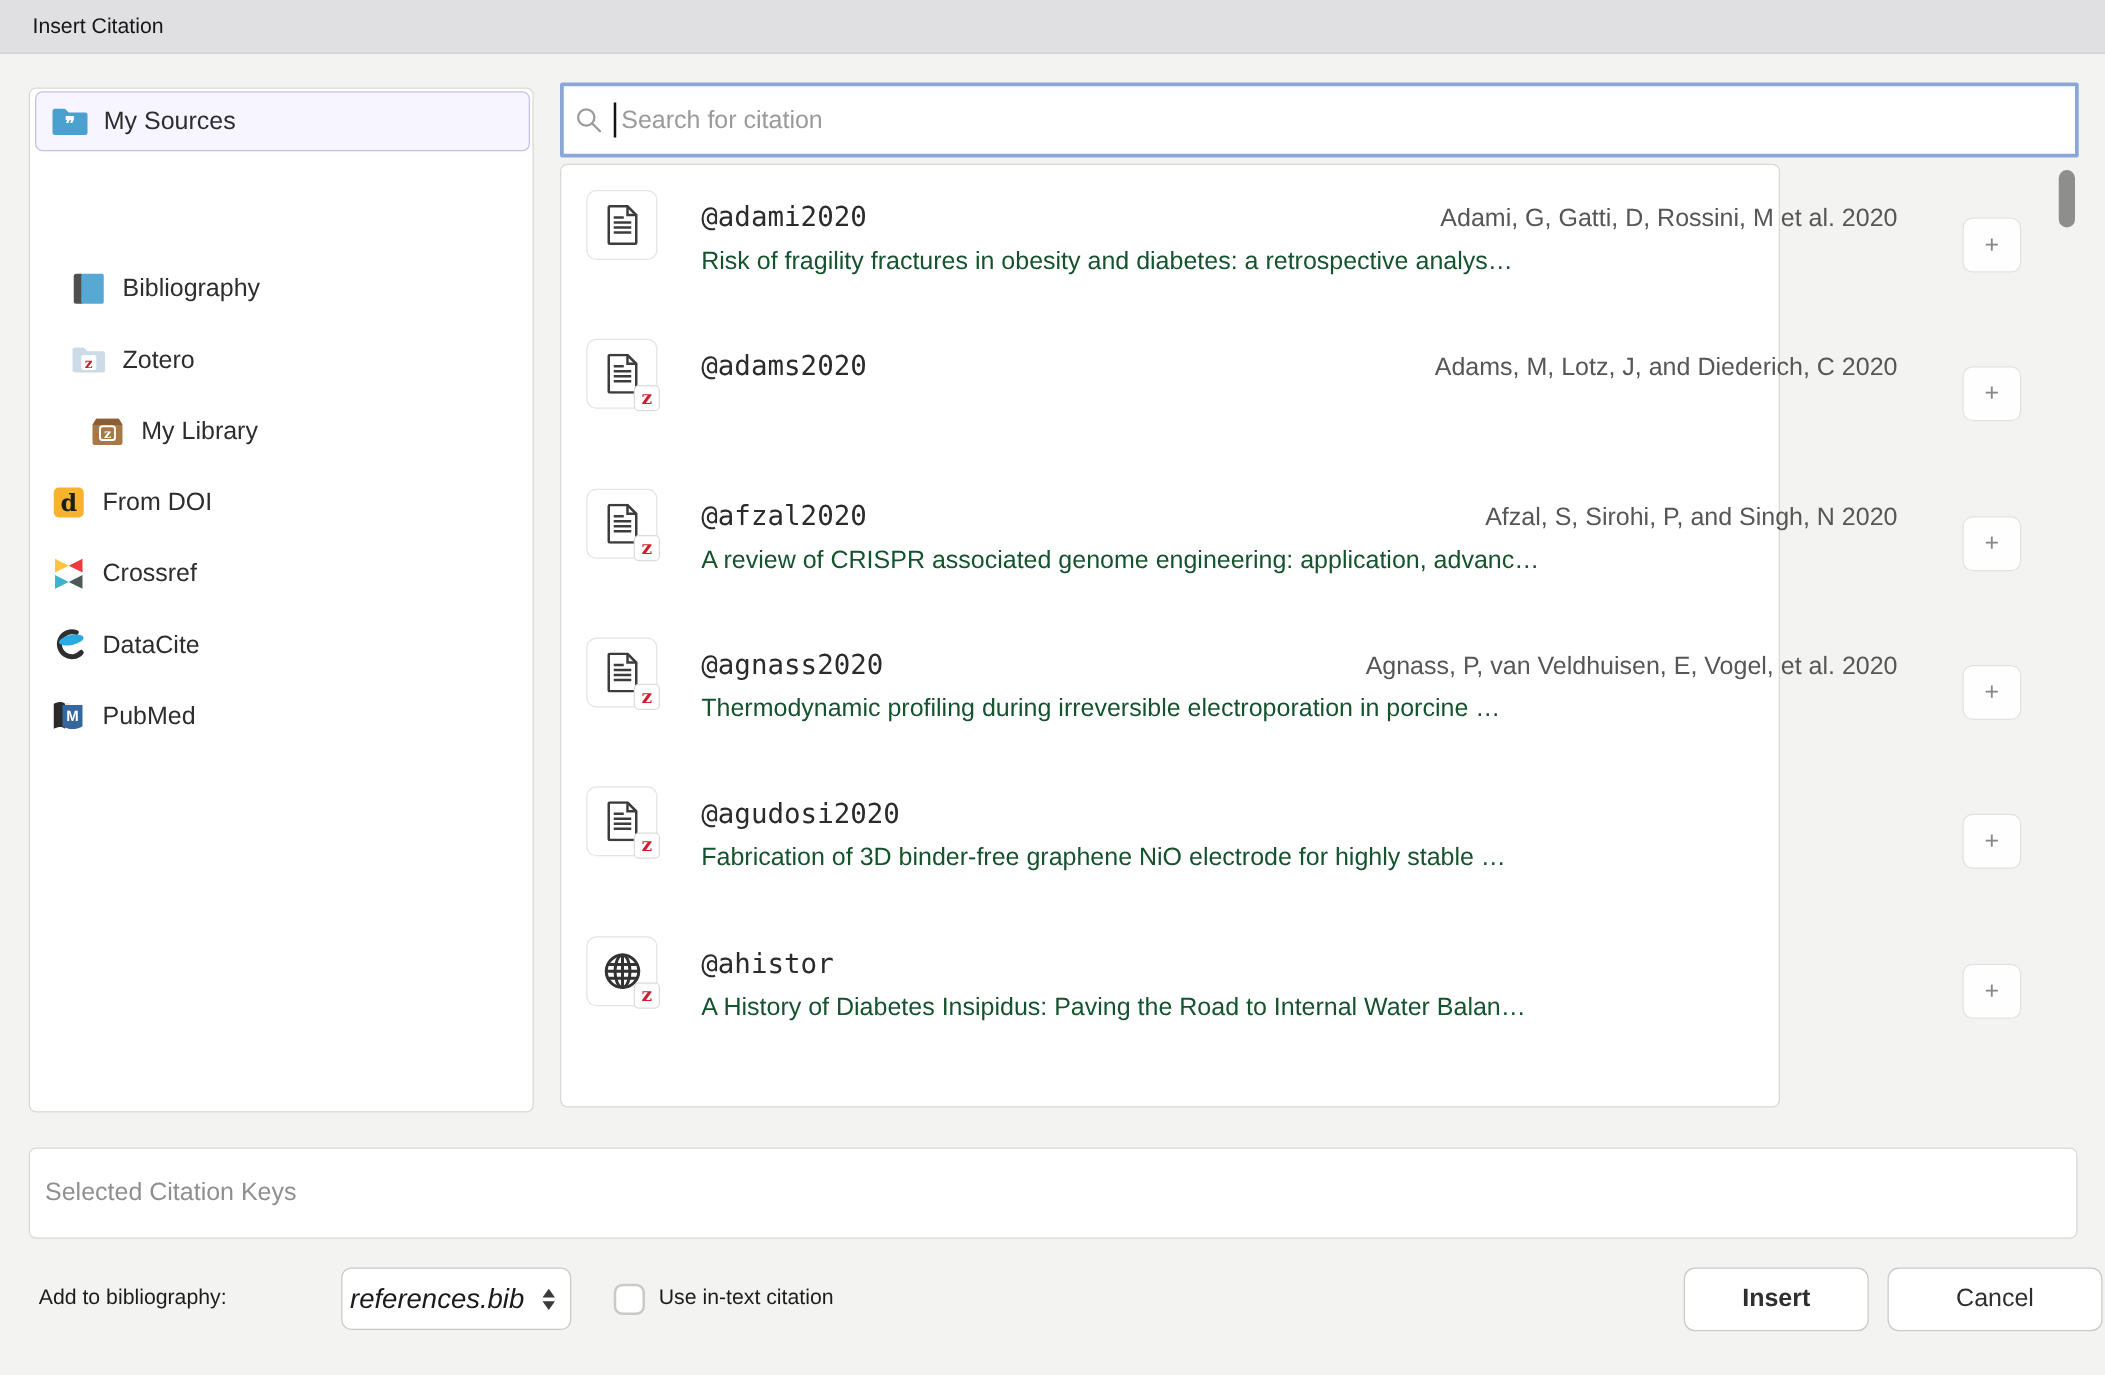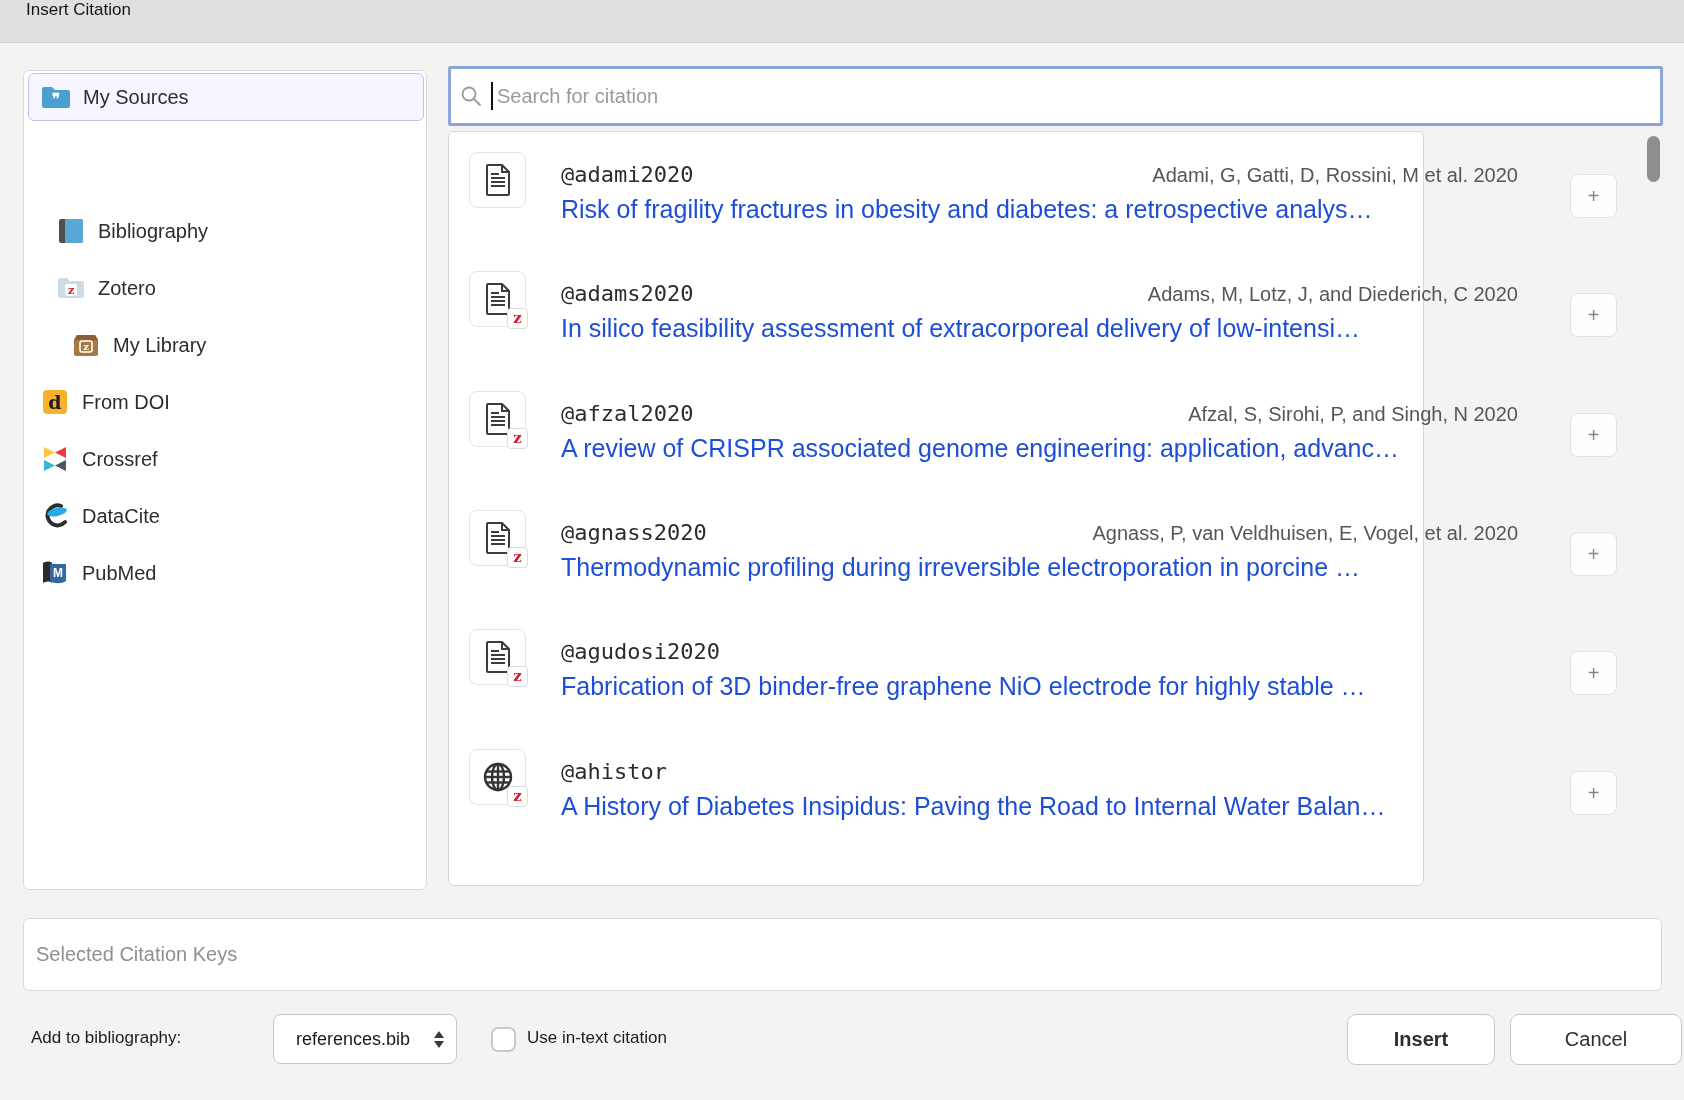--- a/index.html
+++ b/index.html
@@ -1,21 +1,21 @@
 <!DOCTYPE html>
 <html><head>
 <meta charset="utf-8">
 <style>
   html,body{margin:0;padding:0;}
   body{font-family:"Liberation Sans",sans-serif;background:#f3f4f2;}
   .app{position:relative;width:1684px;height:1100px;background:#f3f4f2;overflow:hidden;}
 
   
   .titlebar{position:absolute;left:0;top:0;width:1684px;height:42px;background:#e0e0e3;
-    border-bottom:1px solid #cfcfd2;display:flex;}
+    border-bottom:1px solid #cfcfd2;display:flex;align-items:center;}
   .titlebar .title{margin-left:26px;font-size:17px;color:#161616;}
 
   
   .panel{position:absolute;background:#fff;border:1px solid #d8d8d8;border-radius:6px;box-sizing:border-box;}
   .sidebar{left:23px;top:70px;width:404px;height:820px;}
   .listpanel{left:448px;top:131px;width:976px;height:755px;}
   .keysbox{left:23px;top:918px;width:1639px;height:73px;display:flex;align-items:center;}
   .keysbox .ph{margin-left:12px;font-size:20px;color:#8f8f8f;}
 
   
@@ -37,31 +37,31 @@
   
   .crow{position:absolute;left:0;width:1215px;height:78px;cursor:default;}
   .iconbox{position:absolute;left:20px;top:0;width:57px;height:56px;background:#fff;border:1px solid #e4e4e4;
     border-radius:8px;box-sizing:border-box;display:flex;align-items:center;justify-content:center;}
   .zbadge{position:absolute;left:58px;top:37px;width:21px;height:21px;background:#fff;border:1px solid #dcdcdc;
     border-radius:4px;box-sizing:border-box;display:flex;align-items:center;justify-content:center;
     font-family:"DejaVu Serif",serif;font-weight:700;font-size:15px;color:#cf1f2e;line-height:1;}
   .ckey{position:absolute;left:112px;top:8px;height:30px;line-height:30px;
     font-family:"DejaVu Sans Mono",monospace;font-size:22px;color:#2b2b2b;white-space:nowrap;}
   .cauth{position:absolute;right:146px;top:8px;height:30px;line-height:30px;font-size:20px;color:#565656;white-space:nowrap;}
-  .ctitle{position:absolute;left:112px;top:42px;height:30px;line-height:30px;font-size:25px;color:#1d4ed8;
+  .ctitle{position:absolute;left:112px;top:42px;height:30px;line-height:30px;font-size:20px;color:#14532d;
     white-space:nowrap;overflow:hidden;max-width:990px;}
   .addbtn{position:absolute;left:1121px;top:22px;width:47px;height:44px;background:#fefefe;border:1px solid #e2e2e2;
     border-radius:8px;box-sizing:border-box;font-size:20px;color:#878787;display:flex;align-items:center;justify-content:center;cursor:pointer;}
   .thumb{position:absolute;left:1198px;top:4px;width:13px;height:46px;background:#8e8e8e;border-radius:7px;}
 
   
   .f-label{position:absolute;font-size:17px;color:#1c1c1c;white-space:nowrap;}
   .dropdown{position:absolute;left:273px;top:1014px;width:184px;height:50px;background:#fff;border:1px solid #c8c8c8;
     border-radius:8px;box-sizing:border-box;display:flex;align-items:center;cursor:pointer;}
-  .dropdown .dtext{margin-left:22px;font-size:18px;color:#1a1a1a;flex:1;}
+  .dropdown .dtext{margin-left:6px;font-size:22px;color:#1a1a1a;flex:1;font-style:italic;}
   .stepper{margin-right:12px;display:flex;flex-direction:column;gap:3px;}
   .stepper .up{width:0;height:0;border-left:5px solid transparent;border-right:5px solid transparent;border-bottom:7px solid #3a3a3a;}
   .stepper .down{width:0;height:0;border-left:5px solid transparent;border-right:5px solid transparent;border-top:7px solid #3a3a3a;}
   .checkbox{position:absolute;left:491px;top:1027px;width:25px;height:25px;background:#fff;border:2px solid #c9c9c9;
     border-radius:7px;box-sizing:border-box;cursor:pointer;}
   .btn{position:absolute;top:1014px;height:51px;background:#fff;border:1px solid #c9c9c9;border-radius:9px;
     box-sizing:border-box;font-size:20px;color:#2f2f2f;display:flex;align-items:center;justify-content:center;cursor:pointer;
     font-family:"Liberation Sans",sans-serif;}
   .btn.insert{left:1347px;width:148px;font-weight:700;}
   .btn.cancel{left:1510px;width:172px;}
@@ -204,21 +204,20 @@
               <line x1="6" y1="10" x2="14" y2="10"></line>
               <line x1="6" y1="14" x2="20" y2="14"></line>
               <line x1="6" y1="18" x2="20" y2="18"></line>
               <line x1="6" y1="22" x2="20" y2="22"></line>
             </g>
           </svg>
       </div>
       <span class="zbadge">z</span>
       <span class="ckey">@adams2020</span>
       <span class="cauth">Adams, M, Lotz, J, and Diederich, C 2020</span>
-      <span class="ctitle">In silico feasibility assessment of extracorporeal delivery of low-intensi…</span>
       <div class="addbtn">+</div>
     </div>
 
     <div class="crow" style="top:259px;">
       <div class="iconbox">
         <svg width="26" height="32" viewBox="0 0 26 32">
             <path d="M3 1h14l7 7v22a1 1 0 0 1-1 1H3a1 1 0 0 1-1-1V2a1 1 0 0 1 1-1z" fill="#fff" stroke="#3c3c3c" stroke-width="2"></path>
             <path d="M17 1v7h7" fill="none" stroke="#3c3c3c" stroke-width="2"></path>
             <g stroke="#3c3c3c" stroke-width="2">
               <line x1="6" y1="10" x2="14" y2="10"></line>

